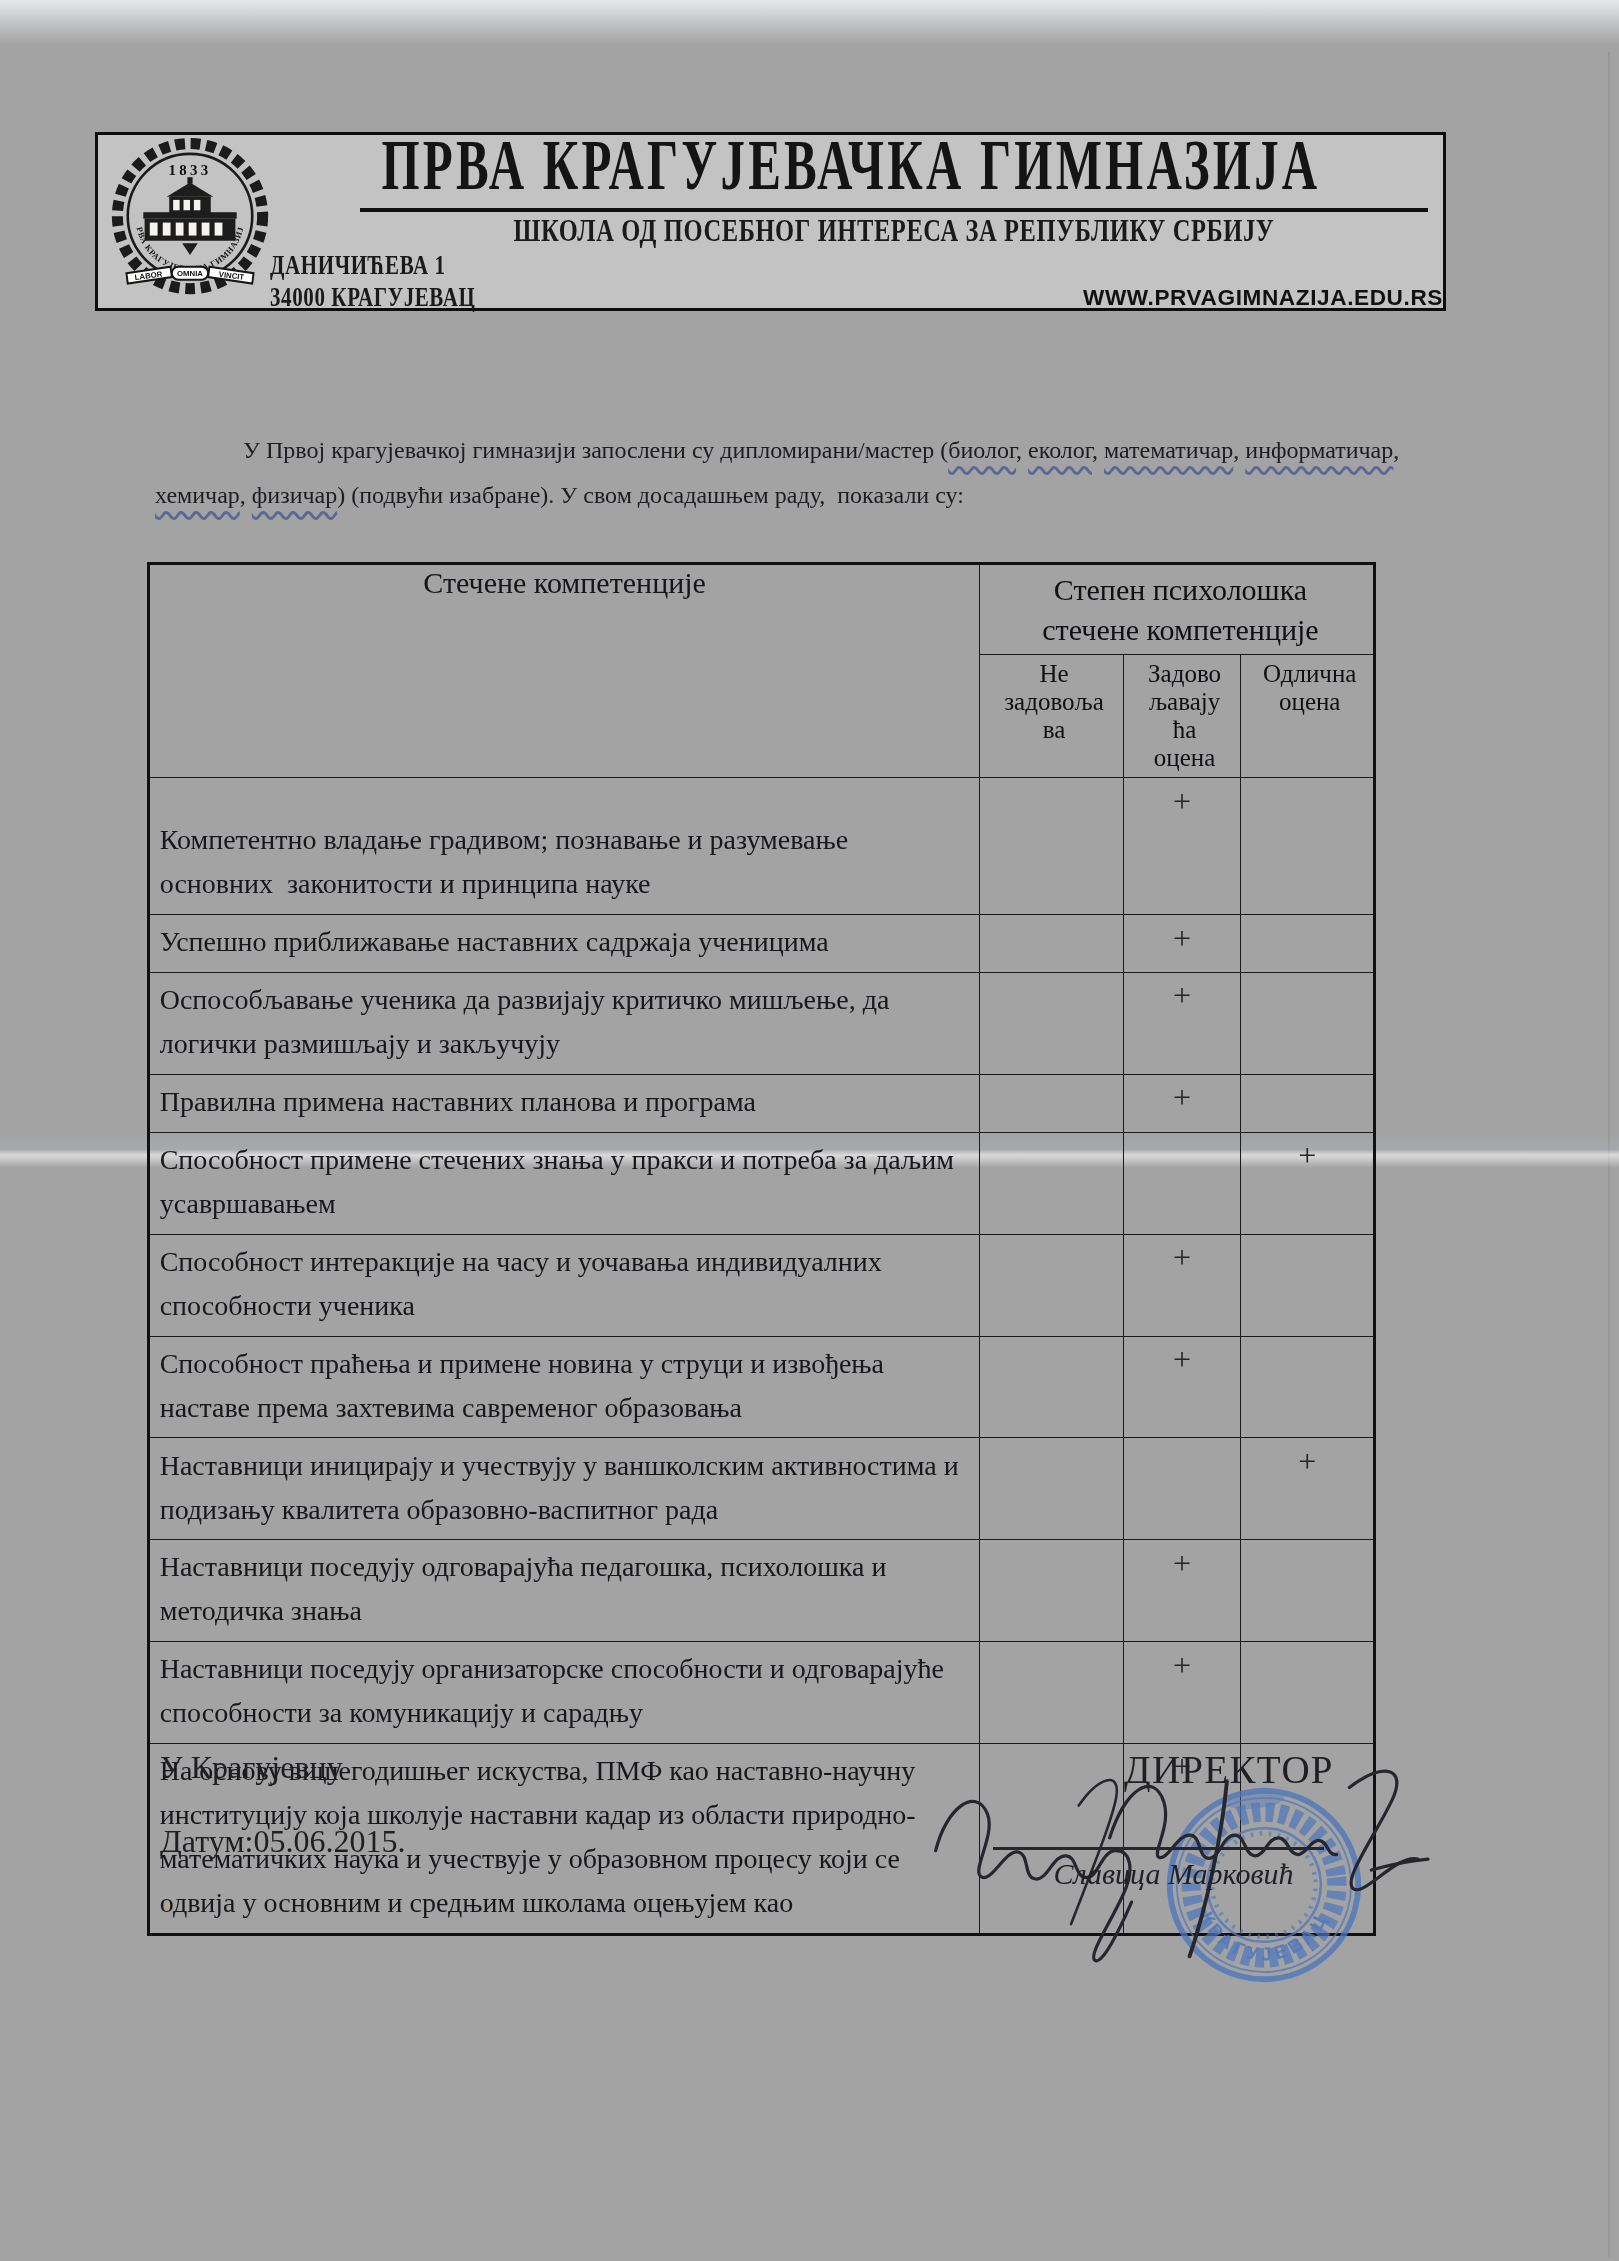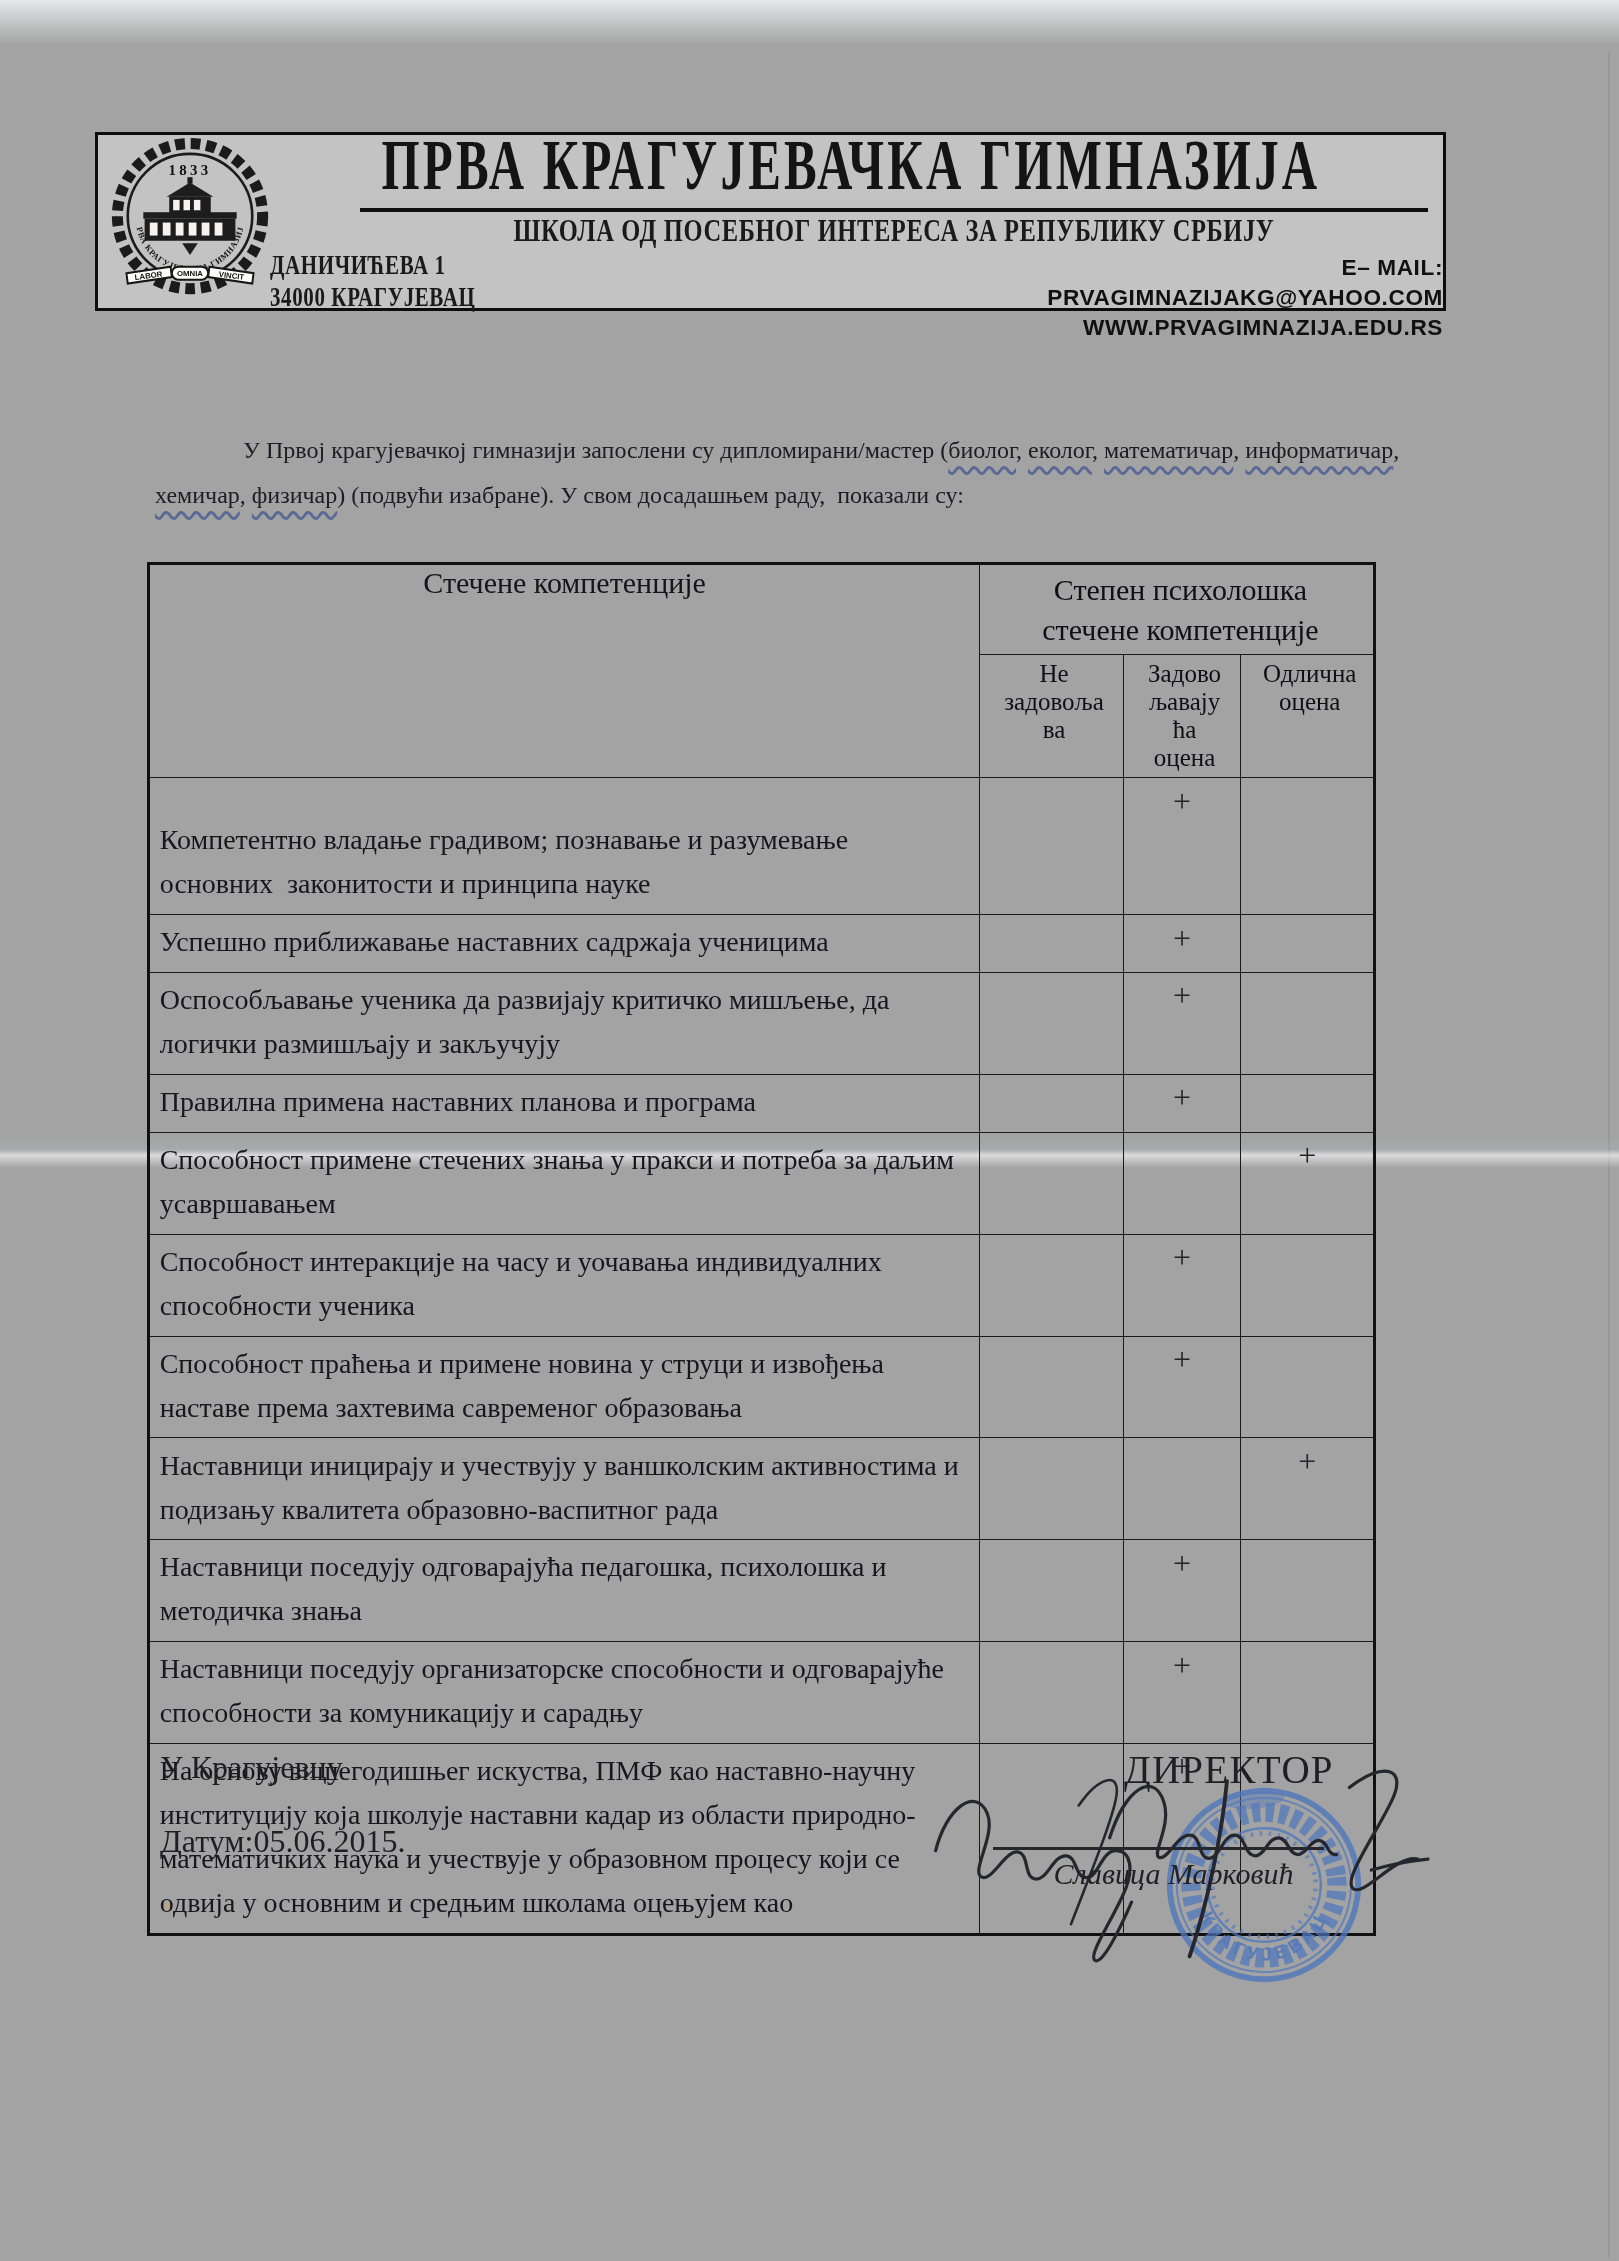--- a/index.html
+++ b/index.html
@@ -111,21 +111,21 @@
 
   <div class="title"><span class="deco">ПРВА КРАГУЈЕВАЧКА ГИМНАЗИЈА</span></div>
   <div class="hdr-rule"></div>
   <div class="subtitle"><span class="deco2">ШКОЛА ОД ПОСЕБНОГ ИНТЕРЕСА ЗА РЕПУБЛИКУ СРБИЈУ</span></div>
 
   <div class="addr">
     <span class="deco2">ДАНИЧИЋЕВА 1</span><br>
     <span class="deco2">34000 КРАГУЈЕВАЦ</span>
   </div>
   <div class="netinfo">
-    <span>E– MAIL: PRVAGIMNAZIJAKG@YAHOO.COM</span><br>
+    <br>
     <span>WWW.PRVAGIMNAZIJA.EDU.RS</span>
   </div>
 
   <div class="intro" id="intro"><span>У Првој крагујевачкој гимназији запослени су дипломирани/мастер (</span><span class="pen-u">биолог</span><span>, </span><span class="pen-u">еколог</span><span>, </span><span class="pen-u">математичар</span><span>, </span><span class="pen-u">информатичар</span><span>, </span><span class="pen-u">хемичар</span><span>, </span><span class="pen-u">физичар</span><span>) (подвући изабране). У свом досадашњем раду,&nbsp; показали су:</span></div>
 
   <table class="comp-table">
     <colgroup>
         <col class="c-text">
         <col class="c-r1">
         <col class="c-r2">

